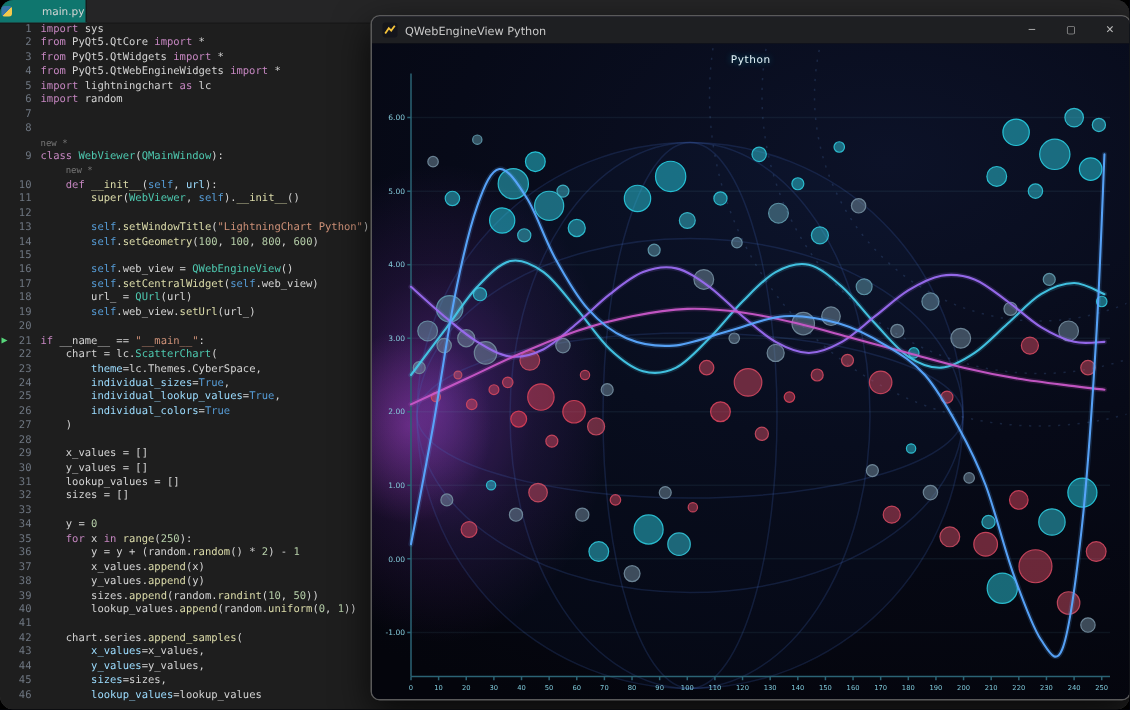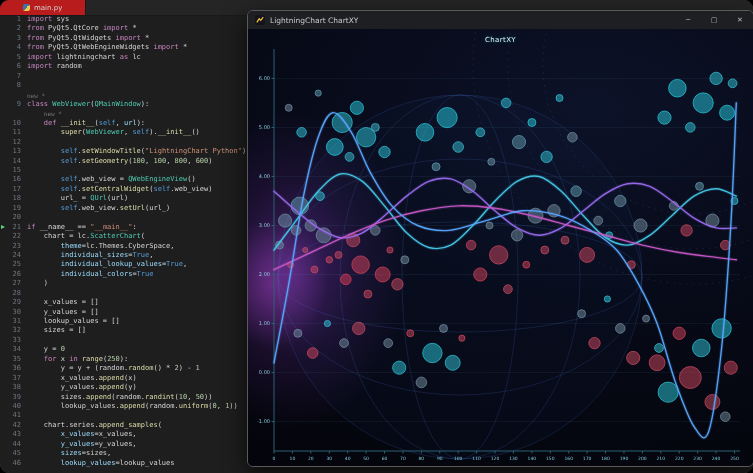--- a/index.html
+++ b/index.html
@@ -2,21 +2,21 @@
 <html><head>
 <meta charset="utf-8">
 <style>
   html,body{margin:0;padding:0;background:#000;}
   .stage{position:relative;width:753px;height:473px;background:#1e1e1e;border-radius:9px;overflow:hidden;
          box-shadow:0 0 0 1px rgba(255,255,255,.16) inset;font-family:"DejaVu Sans",sans-serif;}
 
   
   .editor{position:absolute;inset:0;background:#1e1e1e;}
   .tabbar{height:15px;background:#252526;display:flex;align-items:stretch;border-bottom:1px solid #191919;}
-  .tab{display:flex;align-items:center;gap:4px;background:#b91c1c;padding:0 23px;font-size:7px;color:#d4d4d4;border-right:1px solid #191919;}
+  .tab{display:flex;align-items:center;gap:20px;background:#0f766e;padding:0 1px;font-size:7px;color:#d4d4d4;border-right:1px solid #191919;}
   .py-icon{width:7px;height:7px;border-radius:2px;flex:none;
            background:linear-gradient(135deg,#3a76a8 0 50%,#f2c94c 50% 100%);}
   .code{position:absolute;top:15px;left:0;right:0;bottom:0;overflow:hidden;
         font-family:"DejaVu Sans Mono",monospace;font-size:7px;white-space:pre;}
   .code-row{display:flex;height:9.45px;line-height:9.45px;}
   .gutter{position:relative;flex:none;width:21px;padding-right:6px;text-align:right;color:#6e7681;}
   .run-marker{position:absolute;left:1px;top:2.2px;width:0;height:0;
               border-left:4px solid #57d57a;border-top:2.5px solid transparent;border-bottom:2.5px solid transparent;}
   .code-text{flex:1;color:#d4d4d4;}
   .lens{color:#767676;font-size:6px;line-height:9.45px;}
@@ -58,21 +58,21 @@
     <div class="code"><div class="code-row"><span class="gutter">1</span><span class="code-text"><span class="tok-kw">import</span><span class="tok-pl"> sys</span></span></div><div class="code-row"><span class="gutter">2</span><span class="code-text"><span class="tok-kw">from</span><span class="tok-pl"> PyQt5.QtCore </span><span class="tok-kw">import</span><span class="tok-pl"> *</span></span></div><div class="code-row"><span class="gutter">3</span><span class="code-text"><span class="tok-kw">from</span><span class="tok-pl"> PyQt5.QtWidgets </span><span class="tok-kw">import</span><span class="tok-pl"> *</span></span></div><div class="code-row"><span class="gutter">4</span><span class="code-text"><span class="tok-kw">from</span><span class="tok-pl"> PyQt5.QtWebEngineWidgets </span><span class="tok-kw">import</span><span class="tok-pl"> *</span></span></div><div class="code-row"><span class="gutter">5</span><span class="code-text"><span class="tok-kw">import</span><span class="tok-pl"> lightningchart </span><span class="tok-kw">as</span><span class="tok-pl"> lc</span></span></div><div class="code-row"><span class="gutter">6</span><span class="code-text"><span class="tok-kw">import</span><span class="tok-pl"> random</span></span></div><div class="code-row"><span class="gutter">7</span><span class="code-text"></span></div><div class="code-row"><span class="gutter">8</span><span class="code-text"></span></div><div class="code-row"><span class="gutter"></span><span class="lens" style="padding-left: 0px;">new *</span></div><div class="code-row"><span class="gutter">9</span><span class="code-text"><span class="tok-kw">class</span><span class="tok-pl"> </span><span class="tok-cls">WebViewer</span><span class="tok-pl">(</span><span class="tok-cls">QMainWindow</span><span class="tok-pl">):</span></span></div><div class="code-row"><span class="gutter"></span><span class="lens" style="padding-left: 16.8px;">new *</span></div><div class="code-row"><span class="gutter">10</span><span class="code-text"><span class="tok-pl">    </span><span class="tok-kw">def</span><span class="tok-pl"> </span><span class="tok-fn">__init__</span><span class="tok-pl">(</span><span class="tok-kc">self</span><span class="tok-pl">, </span><span class="tok-prmu">url</span><span class="tok-pl">):</span></span></div><div class="code-row"><span class="gutter">11</span><span class="code-text"><span class="tok-pl">        </span><span class="tok-fn">super</span><span class="tok-pl">(</span><span class="tok-cls">WebViewer</span><span class="tok-pl">, </span><span class="tok-kc">self</span><span class="tok-pl">).</span><span class="tok-fn">__init__</span><span class="tok-pl">()</span></span></div><div class="code-row"><span class="gutter">12</span><span class="code-text"></span></div><div class="code-row"><span class="gutter">13</span><span class="code-text"><span class="tok-pl">        </span><span class="tok-kc">self</span><span class="tok-pl">.</span><span class="tok-fn">setWindowTitle</span><span class="tok-pl">(</span><span class="tok-str">"LightningChart Python"</span><span class="tok-pl">)</span></span></div><div class="code-row"><span class="gutter">14</span><span class="code-text"><span class="tok-pl">        </span><span class="tok-kc">self</span><span class="tok-pl">.</span><span class="tok-fn">setGeometry</span><span class="tok-pl">(</span><span class="tok-num">100</span><span class="tok-pl">, </span><span class="tok-num">100</span><span class="tok-pl">, </span><span class="tok-num">800</span><span class="tok-pl">, </span><span class="tok-num">600</span><span class="tok-pl">)</span></span></div><div class="code-row"><span class="gutter">15</span><span class="code-text"></span></div><div class="code-row"><span class="gutter">16</span><span class="code-text"><span class="tok-pl">        </span><span class="tok-kc">self</span><span class="tok-pl">.web_view = </span><span class="tok-cls">QWebEngineView</span><span class="tok-pl">()</span></span></div><div class="code-row"><span class="gutter">17</span><span class="code-text"><span class="tok-pl">        </span><span class="tok-kc">self</span><span class="tok-pl">.</span><span class="tok-fn">setCentralWidget</span><span class="tok-pl">(</span><span class="tok-kc">self</span><span class="tok-pl">.web_view)</span></span></div><div class="code-row"><span class="gutter">18</span><span class="code-text"><span class="tok-pl">        url_ = </span><span class="tok-cls">QUrl</span><span class="tok-pl">(url)</span></span></div><div class="code-row"><span class="gutter">19</span><span class="code-text"><span class="tok-pl">        </span><span class="tok-kc">self</span><span class="tok-pl">.web_view.</span><span class="tok-fn">setUrl</span><span class="tok-pl">(url_)</span></span></div><div class="code-row"><span class="gutter">20</span><span class="code-text"></span></div><div class="code-row"><span class="gutter">21<span class="run-marker"></span></span><span class="code-text"><span class="tok-kw">if</span><span class="tok-pl"> __name__ == </span><span class="tok-str">"__main__"</span><span class="tok-pl">:</span></span></div><div class="code-row"><span class="gutter">22</span><span class="code-text"><span class="tok-pl">    chart = lc.</span><span class="tok-cls">ScatterChart</span><span class="tok-pl">(</span></span></div><div class="code-row"><span class="gutter">23</span><span class="code-text"><span class="tok-pl">        </span><span class="tok-prm">theme</span><span class="tok-pl">=lc.Themes.CyberSpace,</span></span></div><div class="code-row"><span class="gutter">24</span><span class="code-text"><span class="tok-pl">        </span><span class="tok-prm">individual_sizes</span><span class="tok-pl">=</span><span class="tok-kc">True</span><span class="tok-pl">,</span></span></div><div class="code-row"><span class="gutter">25</span><span class="code-text"><span class="tok-pl">        </span><span class="tok-prm">individual_lookup_values</span><span class="tok-pl">=</span><span class="tok-kc">True</span><span class="tok-pl">,</span></span></div><div class="code-row"><span class="gutter">26</span><span class="code-text"><span class="tok-pl">        </span><span class="tok-prm">individual_colors</span><span class="tok-pl">=</span><span class="tok-kc">True</span></span></div><div class="code-row"><span class="gutter">27</span><span class="code-text"><span class="tok-pl">    )</span></span></div><div class="code-row"><span class="gutter">28</span><span class="code-text"></span></div><div class="code-row"><span class="gutter">29</span><span class="code-text"><span class="tok-pl">    x_values = []</span></span></div><div class="code-row"><span class="gutter">30</span><span class="code-text"><span class="tok-pl">    y_values = []</span></span></div><div class="code-row"><span class="gutter">31</span><span class="code-text"><span class="tok-pl">    lookup_values = []</span></span></div><div class="code-row"><span class="gutter">32</span><span class="code-text"><span class="tok-pl">    sizes = []</span></span></div><div class="code-row"><span class="gutter">33</span><span class="code-text"></span></div><div class="code-row"><span class="gutter">34</span><span class="code-text"><span class="tok-pl">    y = </span><span class="tok-num">0</span></span></div><div class="code-row"><span class="gutter">35</span><span class="code-text"><span class="tok-pl">    </span><span class="tok-kw">for</span><span class="tok-pl"> x </span><span class="tok-kw">in</span><span class="tok-pl"> </span><span class="tok-fn">range</span><span class="tok-pl">(</span><span class="tok-num">250</span><span class="tok-pl">):</span></span></div><div class="code-row"><span class="gutter">36</span><span class="code-text"><span class="tok-pl">        y = y + (random.</span><span class="tok-fn">random</span><span class="tok-pl">() * </span><span class="tok-num">2</span><span class="tok-pl">) - </span><span class="tok-num">1</span></span></div><div class="code-row"><span class="gutter">37</span><span class="code-text"><span class="tok-pl">        x_values.</span><span class="tok-fn">append</span><span class="tok-pl">(x)</span></span></div><div class="code-row"><span class="gutter">38</span><span class="code-text"><span class="tok-pl">        y_values.</span><span class="tok-fn">append</span><span class="tok-pl">(y)</span></span></div><div class="code-row"><span class="gutter">39</span><span class="code-text"><span class="tok-pl">        sizes.</span><span class="tok-fn">append</span><span class="tok-pl">(random.</span><span class="tok-fn">randint</span><span class="tok-pl">(</span><span class="tok-num">10</span><span class="tok-pl">, </span><span class="tok-num">50</span><span class="tok-pl">))</span></span></div><div class="code-row"><span class="gutter">40</span><span class="code-text"><span class="tok-pl">        lookup_values.</span><span class="tok-fn">append</span><span class="tok-pl">(random.</span><span class="tok-fn">uniform</span><span class="tok-pl">(</span><span class="tok-num">0</span><span class="tok-pl">, </span><span class="tok-num">1</span><span class="tok-pl">))</span></span></div><div class="code-row"><span class="gutter">41</span><span class="code-text"></span></div><div class="code-row"><span class="gutter">42</span><span class="code-text"><span class="tok-pl">    chart.series.</span><span class="tok-fn">append_samples</span><span class="tok-pl">(</span></span></div><div class="code-row"><span class="gutter">43</span><span class="code-text"><span class="tok-pl">        </span><span class="tok-prm">x_values</span><span class="tok-pl">=x_values,</span></span></div><div class="code-row"><span class="gutter">44</span><span class="code-text"><span class="tok-pl">        </span><span class="tok-prm">y_values</span><span class="tok-pl">=y_values,</span></span></div><div class="code-row"><span class="gutter">45</span><span class="code-text"><span class="tok-pl">        </span><span class="tok-prm">sizes</span><span class="tok-pl">=sizes,</span></span></div><div class="code-row"><span class="gutter">46</span><span class="code-text"><span class="tok-pl">        </span><span class="tok-prm">lookup_values</span><span class="tok-pl">=lookup_values</span></span></div></div>
   </div>
 
   <div class="chart-window">
     <div class="titlebar">
       <span class="lc-icon">
         <svg width="8" height="8" viewBox="0 0 10 10">
           <polyline points="1,8 4,3.5 6,5.5 9,1.5" fill="none" stroke="#f5c33b" stroke-width="1.5"></polyline>
         </svg>
       </span>
-      <span class="win-title">LightningChart ChartXY</span>
+      <span class="win-title">QWebEngineView Python</span>
       <div class="win-btns">
         <span>─</span>
         <span>▢</span>
         <span>✕</span>
       </div>
     </div>
 
     <div class="chart-area">
       <div class="glow-left"></div>
       <div class="glow-left2"></div>
@@ -83,21 +83,21 @@
           <ellipse cx="212" cy="248" rx="58" ry="182"></ellipse>
           <ellipse cx="212" cy="248" rx="182" ry="118"></ellipse>
           <ellipse cx="212" cy="248" rx="182" ry="55"></ellipse>
         </g>
         <g fill="none" stroke="rgba(100,150,230,0.18)" stroke-width="1" stroke-dasharray="1.5 5">
           <circle cx="445" cy="35" r="150"></circle>
           <circle cx="445" cy="35" r="185"></circle>
           <circle cx="445" cy="35" r="220"></circle>
         </g>
       </svg>
-      <div class="chart-title">ChartXY</div>
+      <div class="chart-title">Python</div>
       <svg class="plot" width="503" height="437">
           <line x1="26" y1="392.5853658536585" x2="492" y2="392.5853658536585" stroke="rgba(100,170,190,0.09)" stroke-width="1"></line>
           <line x1="23.5" y1="392.5853658536585" x2="26" y2="392.5853658536585" stroke="#2b6374" stroke-width="1"></line>
           <text x="22" y="394.3853658536585" text-anchor="end" font-size="5" fill="#86ccdc" font-family="DejaVu Sans, sans-serif">-1.00</text>
           <line x1="26" y1="343.5609756097561" x2="492" y2="343.5609756097561" stroke="rgba(100,170,190,0.09)" stroke-width="1"></line>
           <line x1="23.5" y1="343.5609756097561" x2="26" y2="343.5609756097561" stroke="#2b6374" stroke-width="1"></line>
           <text x="22" y="345.3609756097561" text-anchor="end" font-size="5" fill="#86ccdc" font-family="DejaVu Sans, sans-serif">0.00</text>
           <line x1="26" y1="294.5365853658536" x2="492" y2="294.5365853658536" stroke="rgba(100,170,190,0.09)" stroke-width="1"></line>
           <line x1="23.5" y1="294.5365853658536" x2="26" y2="294.5365853658536" stroke="#2b6374" stroke-width="1"></line>
           <text x="22" y="296.33658536585364" text-anchor="end" font-size="5" fill="#86ccdc" font-family="DejaVu Sans, sans-serif">1.00</text>

